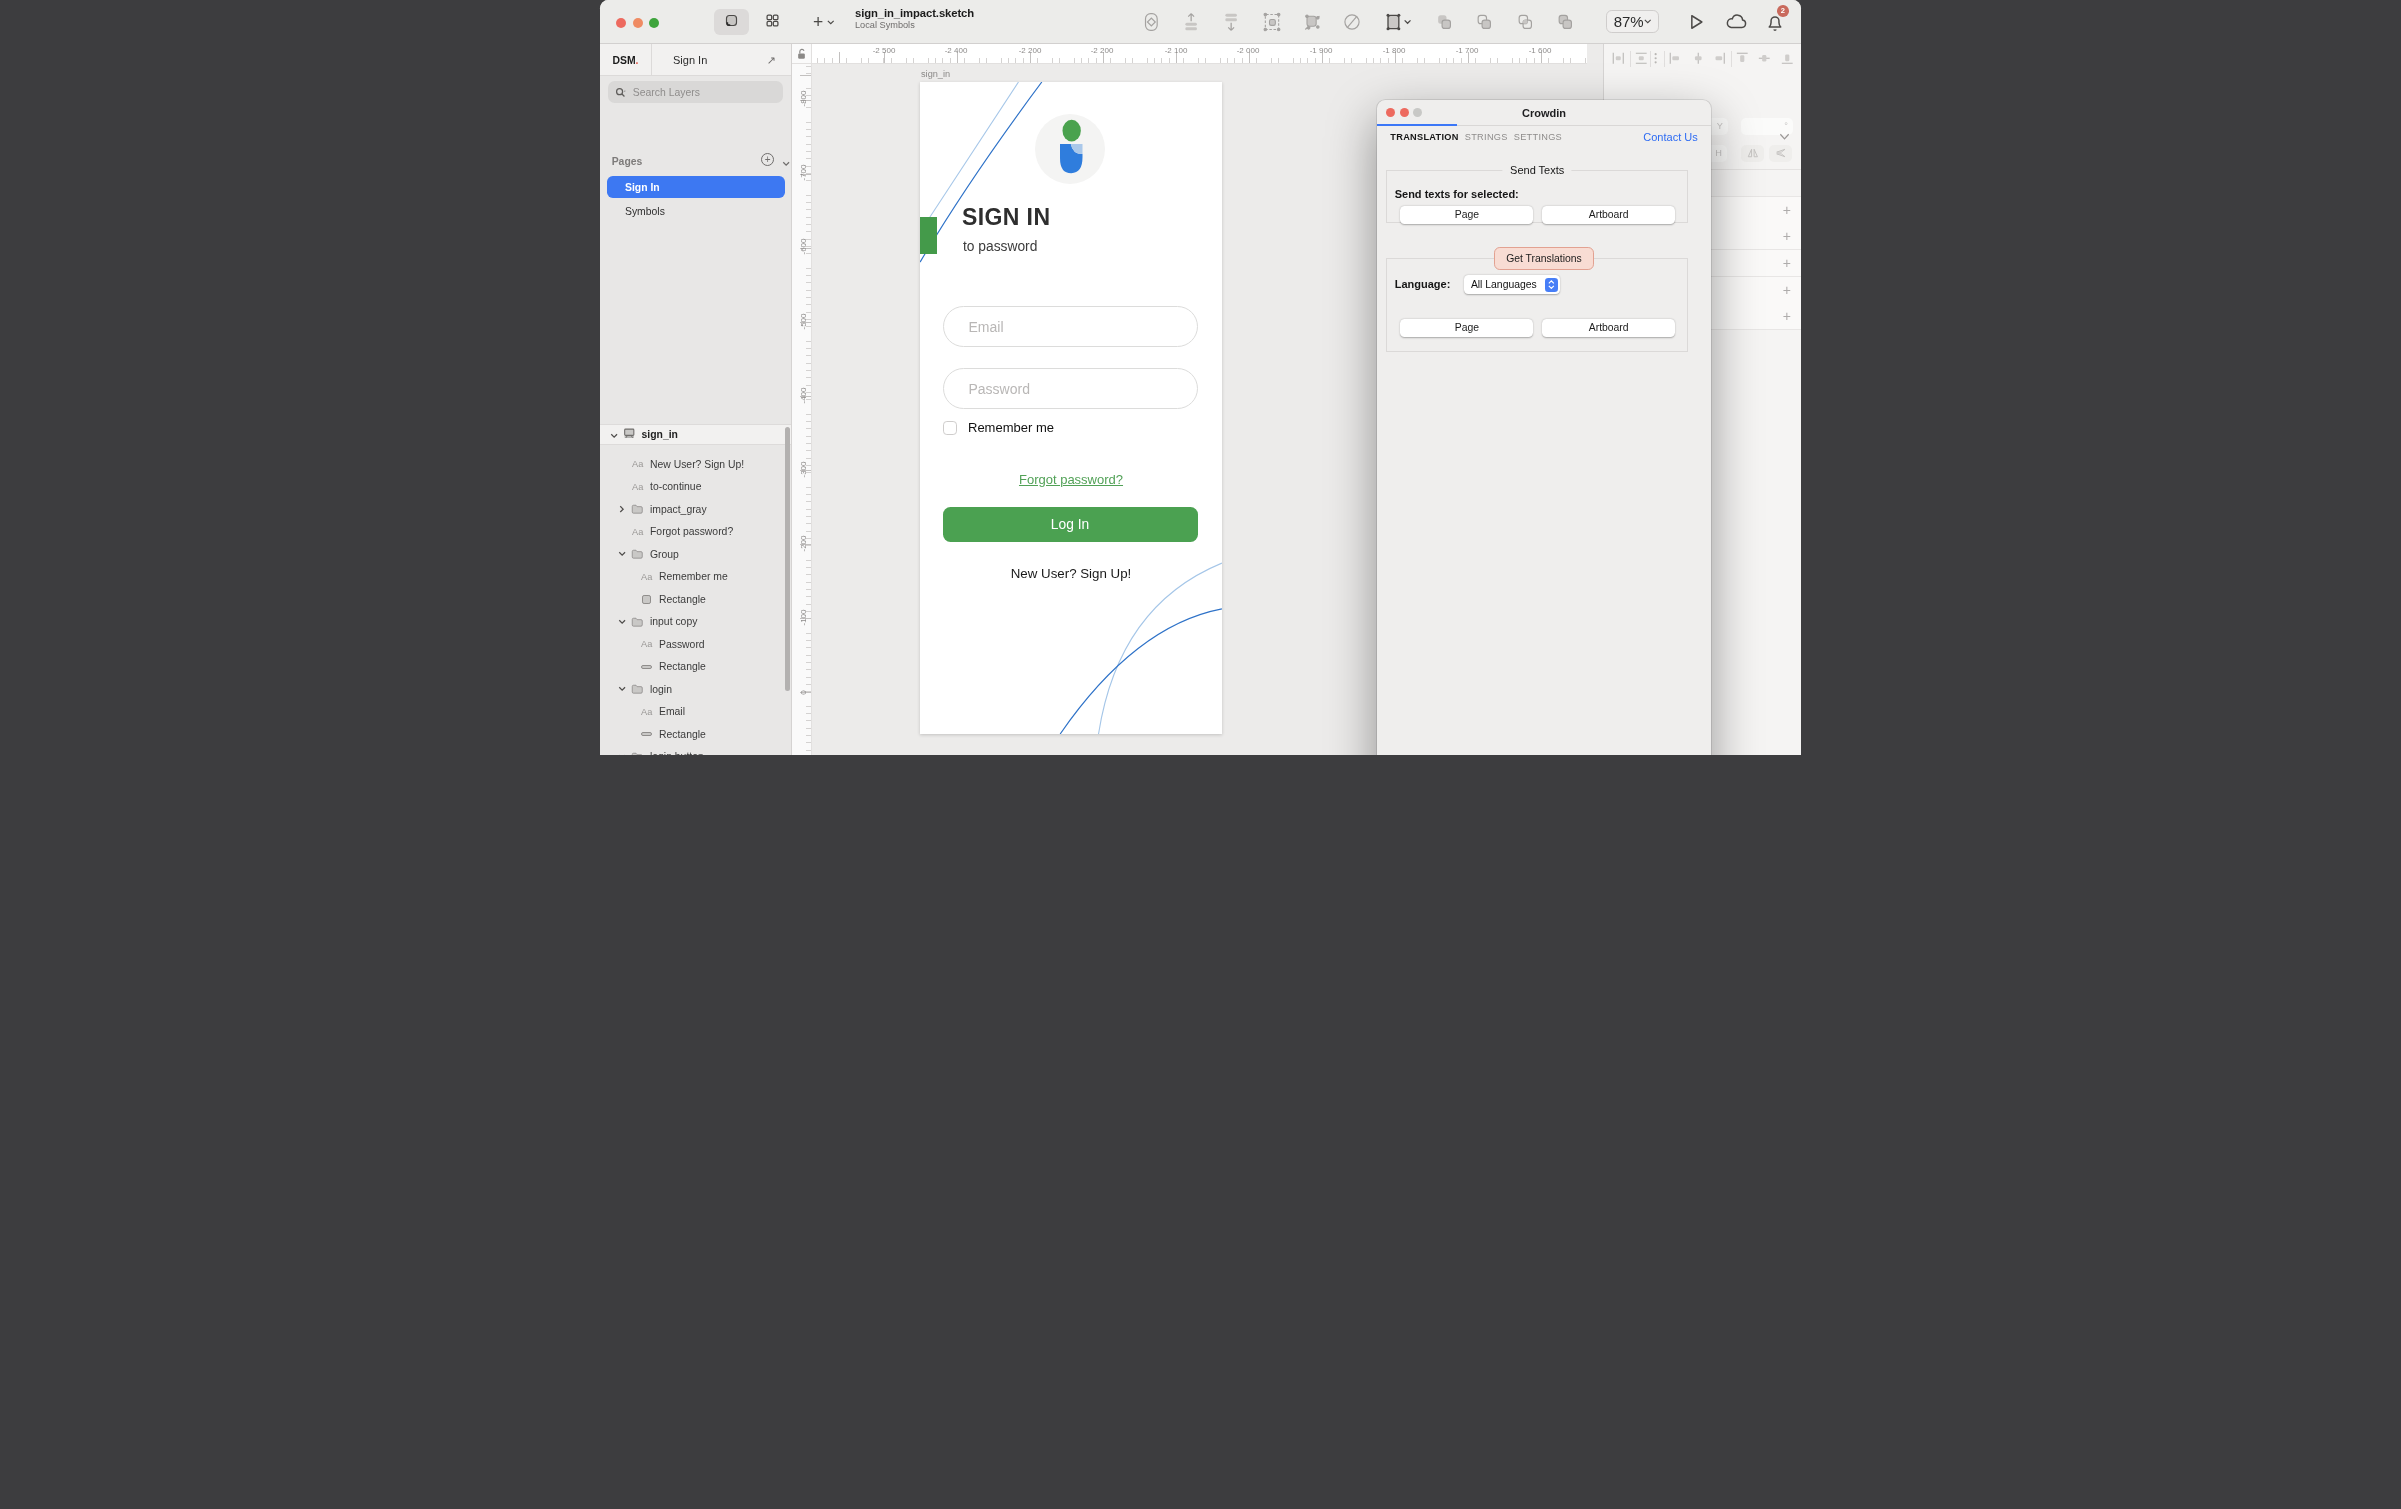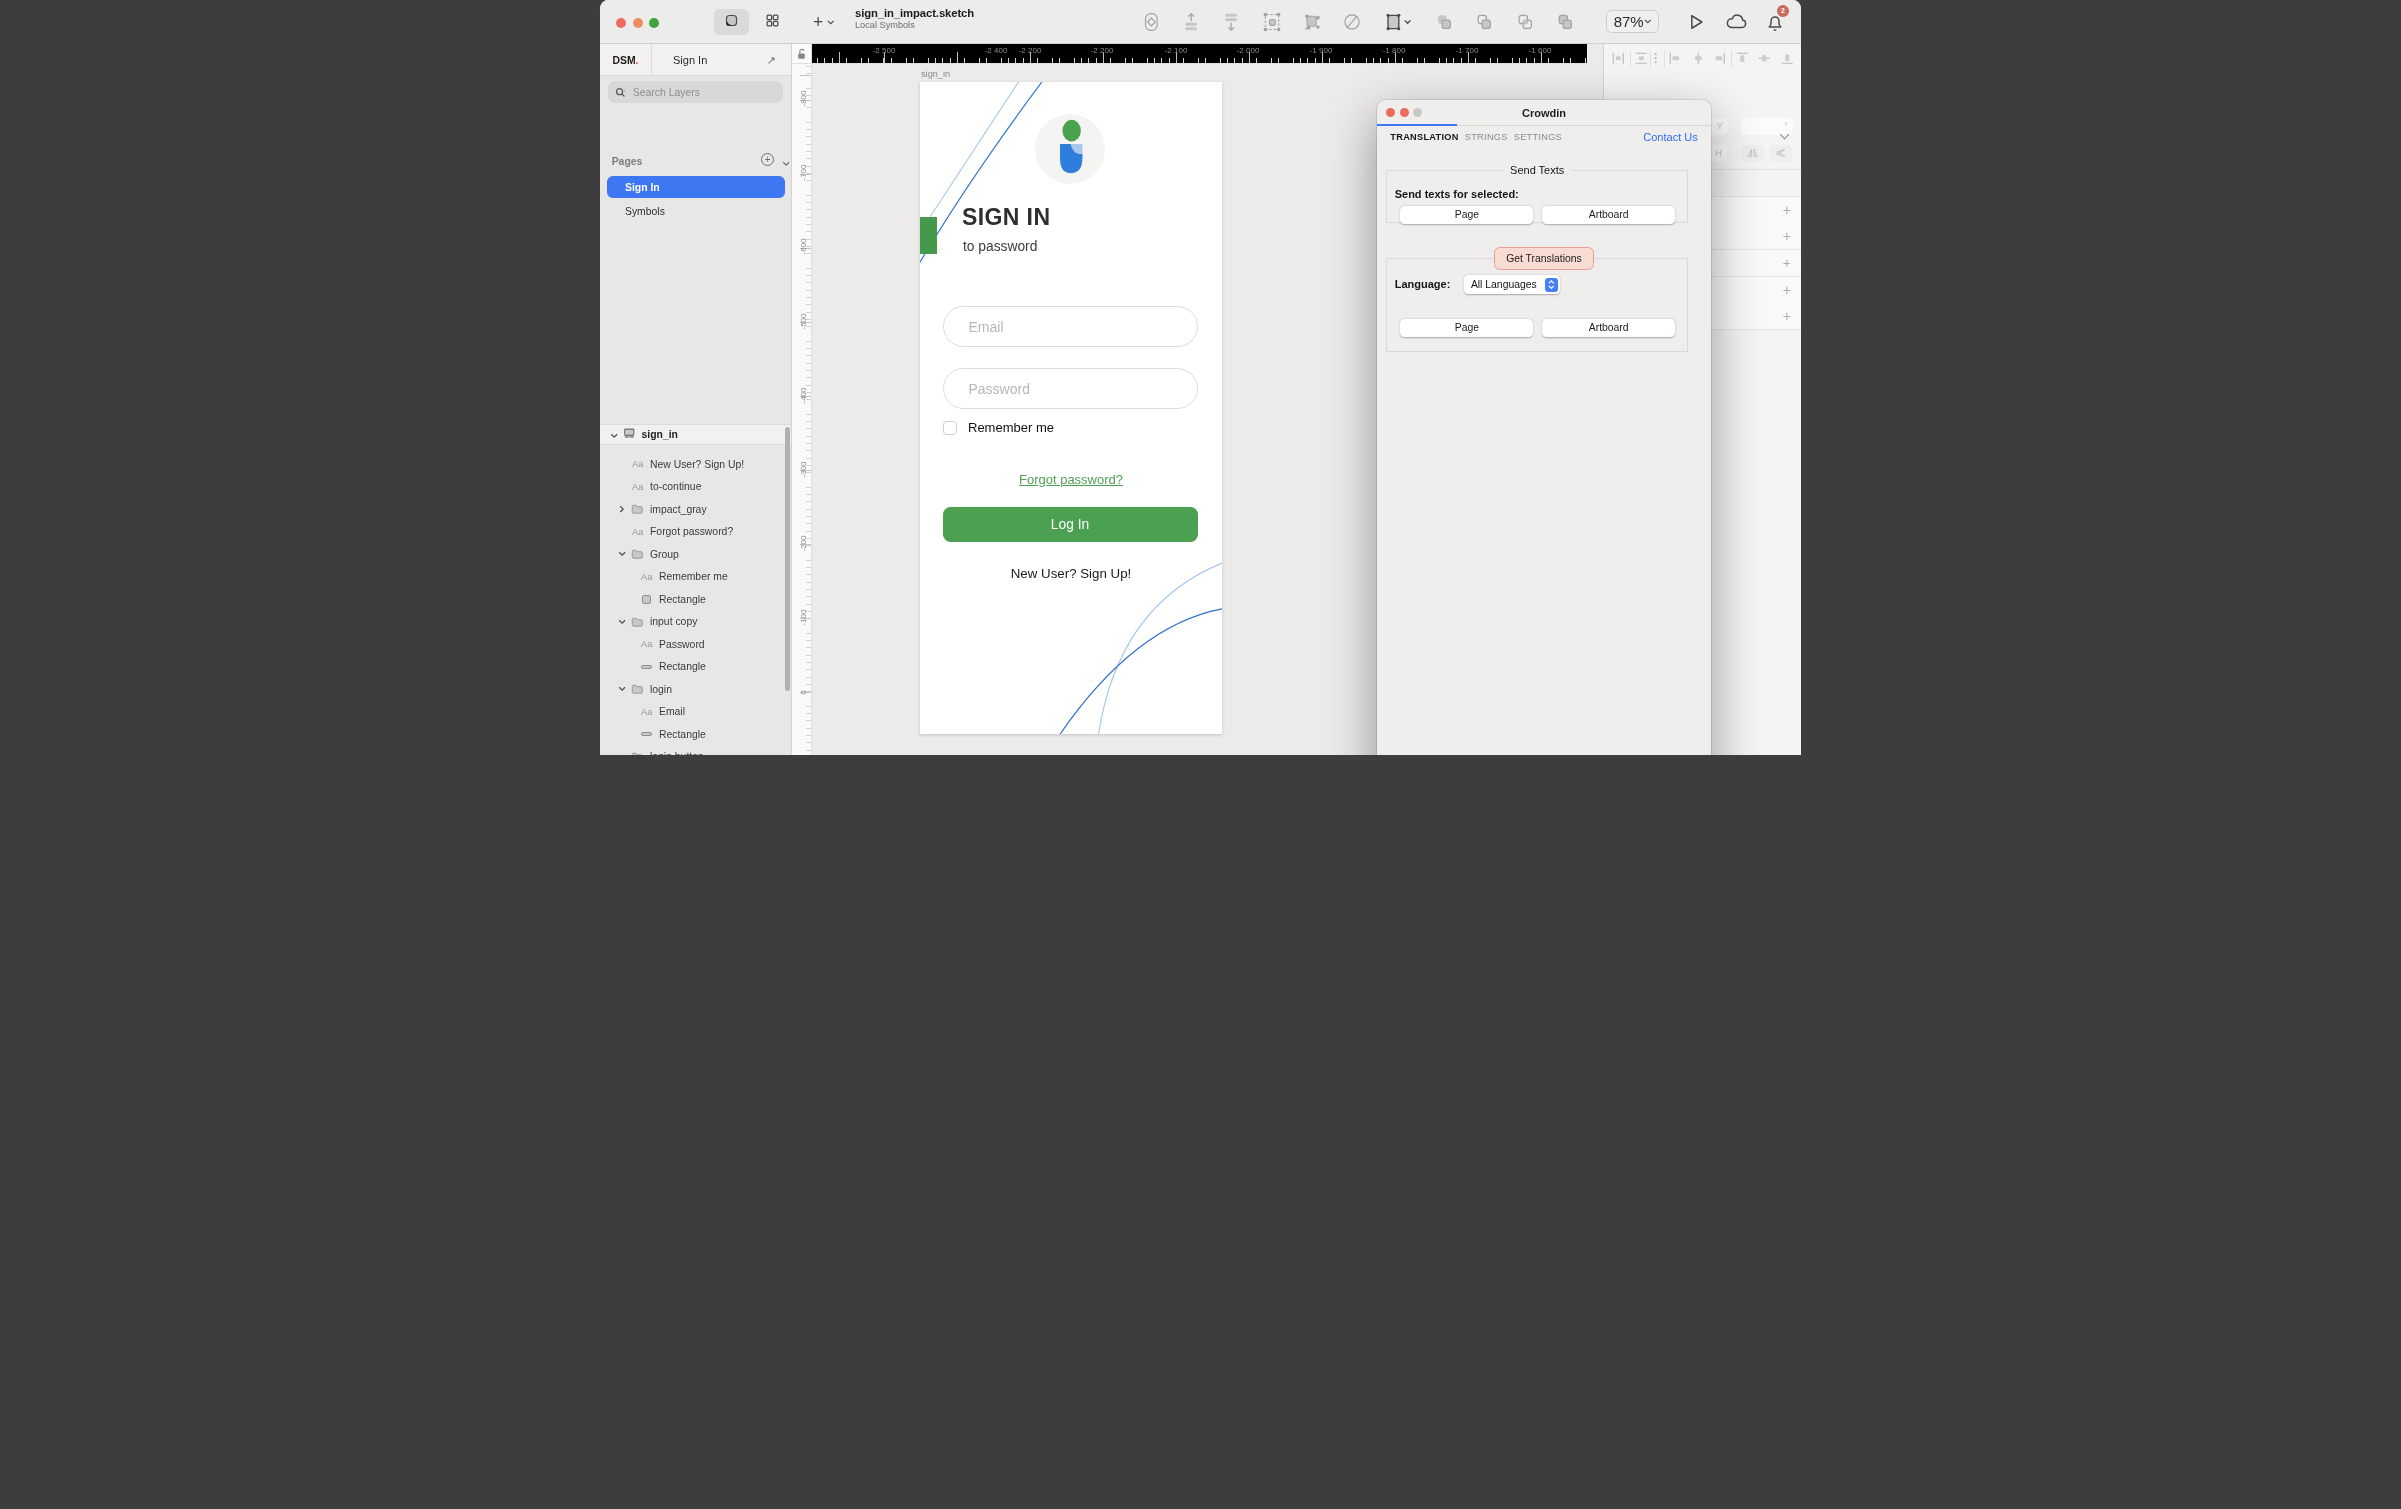--- a/index.html
+++ b/index.html
@@ -51,21 +51,21 @@
   .lrow.i2 .lbl{position:absolute;left:59px;}
   .lrow .lbl{font-size:10.4px;color:#3b3b3b;white-space:nowrap;}
   .aaglyph{font-size:9.2px;color:#999795;letter-spacing:0;}
   .sqicon{width:9.2px;height:9.2px;border:0.8px solid #8f8d8b;border-radius:2.1px;background:#c9c8c6;}
   .baricon{width:11px;height:4.2px;border:0.8px solid #8f8d8b;border-radius:2.1px;background:#c9c8c6;}
   .scrollthumb{position:absolute;left:185px;top:383px;width:5px;height:264px;background:#b3b1b0;border-radius:2.5px;}
 
   
   .canvas{position:absolute;left:192px;top:44px;right:198px;bottom:0;background:#ecebea;}
   .rulercorner{position:absolute;left:0;top:0;width:20px;height:20px;background:#fafafa;border-right:0.8px solid #e2e0df;border-bottom:0.8px solid #e2e0df;display:flex;align-items:center;justify-content:center;}
-  .rulerh{position:absolute;left:20px;top:0;right:16px;height:20px;background:#000000;border-bottom:0.8px solid #e2e0df;overflow:hidden;}
+  .rulerh{position:absolute;left:20px;top:0;right:16px;height:20px;background:#ffffff;border-bottom:0.8px solid #e2e0df;overflow:hidden;}
   .rulerh .ticksminor{position:absolute;left:0;right:0;bottom:0;height:5px;background:repeating-linear-gradient(90deg,#d4d2d1 0 0.8px,transparent 0.8px 7.3px);background-position-x:72px;}
   .rulerh .ticksmajor{position:absolute;left:0;right:0;bottom:0;height:11px;background:repeating-linear-gradient(90deg,#c2c0bf 0 0.8px,transparent 0.8px 73px);background-position-x:72px;}
   .rulerh .num{position:absolute;top:1.7px;transform:translateX(-50%);font-size:8px;color:#8d8b8a;white-space:nowrap;}
   .rulerv{position:absolute;left:0;top:20px;width:20px;bottom:0;background:#fafafa;border-right:0.8px solid #e2e0df;overflow:hidden;}
   .rulerv .ticksminor{position:absolute;top:0;bottom:0;right:0;width:5px;background:repeating-linear-gradient(180deg,#d4d2d1 0 0.8px,transparent 0.8px 7.3px);background-position-y:36px;}
   .rulerv .ticksmajor{position:absolute;top:0;bottom:0;right:0;width:11px;background:repeating-linear-gradient(180deg,#c2c0bf 0 0.8px,transparent 0.8px 74px);background-position-y:36px;}
   .rulerv .num{position:absolute;left:0.8px;transform:rotate(-90deg);transform-origin:center;width:20px;text-align:center;font-size:8px;color:#8d8b8a;}
 
   .artboardlabel{position:absolute;left:129px;top:25px;font-size:9.2px;color:#8b8988;}
   .artboard{position:absolute;left:128px;top:38px;width:302px;height:652px;background:#fff;box-shadow:0 0.8px 3.3px rgba(0,0,0,0.18);overflow:hidden;}
@@ -467,21 +467,21 @@
     <div class="rulercorner">
       <svg width="11" height="11.7" viewBox="0 0 13 14">
           <rect x="2.5" y="6.5" width="8" height="6.5" rx="1.5" fill="#8a8886"></rect>
           <path d="M4.5 6.5V4.2a2.6 2.6 0 0 1 5-1" stroke="#8a8886" stroke-width="1.4" fill="none"></path>
         </svg>
     </div>
     <div class="rulerh">
       <div class="ticksminor"></div>
         <div class="ticksmajor"></div>
       <span class="num" style="left:72px;">-2 500</span>
-      <span class="num" style="left:144px;margin-left:40px;">-2 400</span>
+      <span class="num" style="left:144px;">-2 400</span>
       <span class="num" style="left:218px;">-2 200</span>
       <span class="num" style="left:290px;">-2 200</span>
       <span class="num" style="left:364px;">-2 100</span>
       <span class="num" style="left:436px;">-2 000</span>
       <span class="num" style="left:509px;">-1 900</span>
       <span class="num" style="left:582px;">-1 800</span>
       <span class="num" style="left:655px;">-1 700</span>
       <span class="num" style="left:728px;">-1 600</span>
     </div>
     <div class="rulerv">

